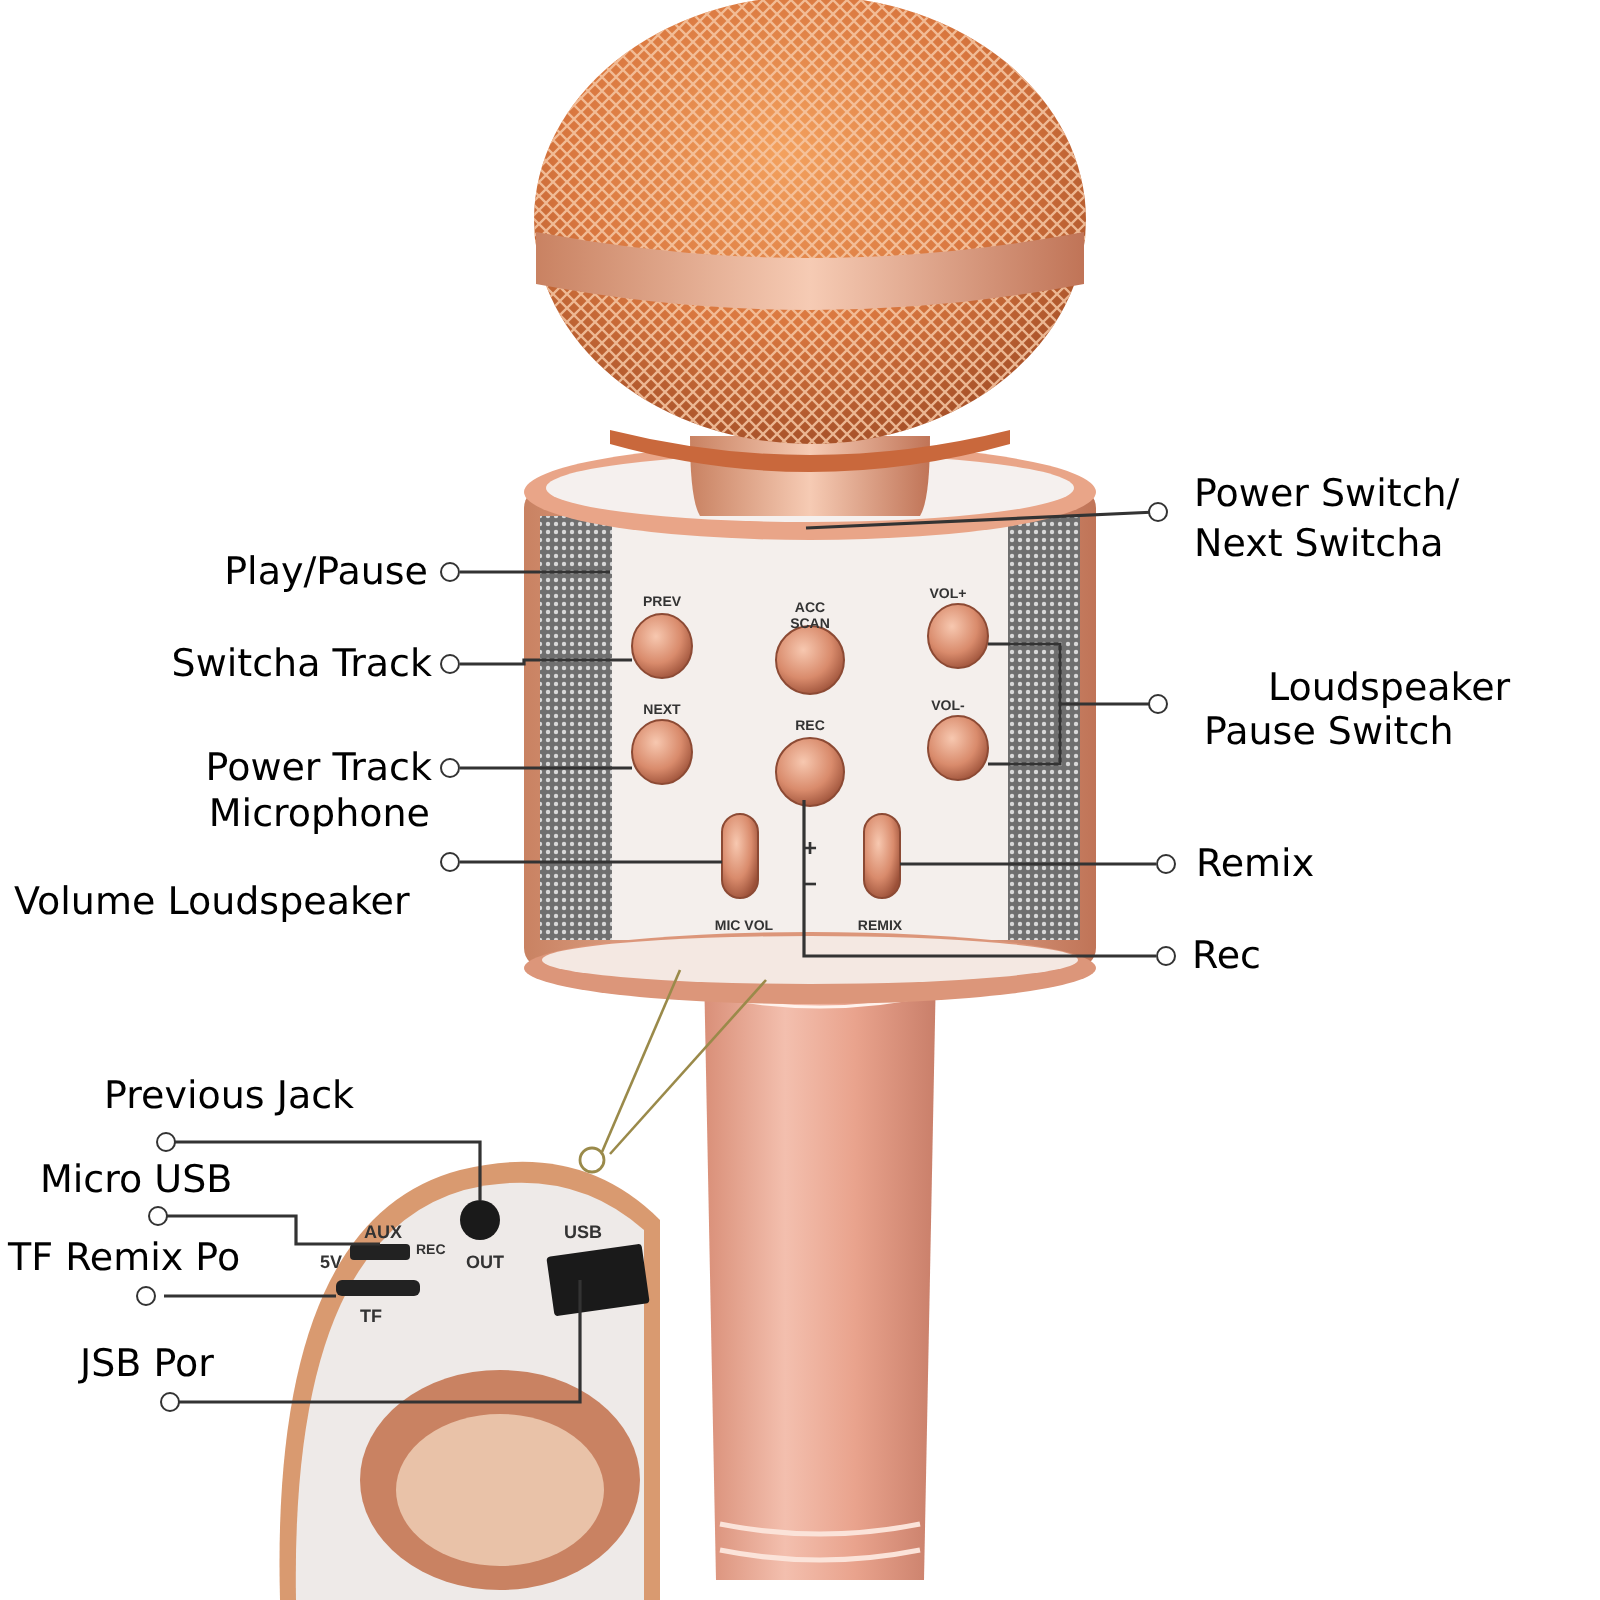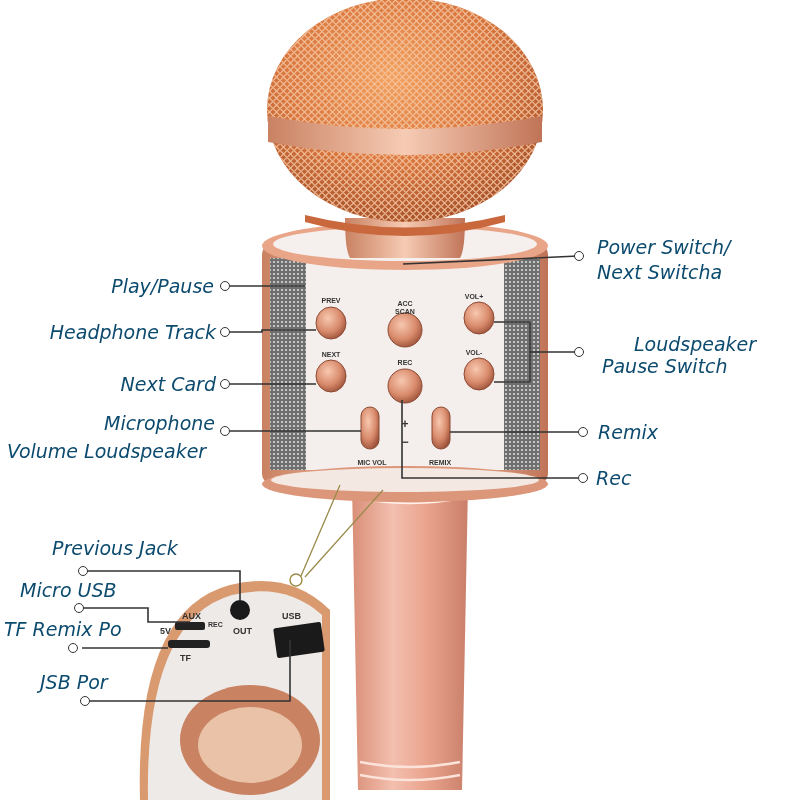--- a/index.html
+++ b/index.html
@@ -1,17 +1,17 @@
 <!DOCTYPE html>
 <html><head>
 <meta charset="utf-8">
 <style>
   html, body { margin:0; padding:0; background:#ffffff; }
   body { width:800px; height:800px; position:relative; overflow:hidden; font-family:"DejaVu Sans", sans-serif; }
-  .lbl { position:absolute; color:#0c4a6e; font-size:19px; line-height:22px; white-space:nowrap;font-style:italic; }
+  .lbl { position:absolute; color:#000000; font-size:19px; line-height:22px; white-space:nowrap; }
   .lbl.r { text-align:right; }
   .dot { position:absolute; width:10px; height:10px; border:1.8px solid #333; border-radius:50%; background:#fff; box-sizing:border-box; }
   svg.lines { position:absolute; left:0; top:0; }
   .tiny { font-family:"Liberation Sans", sans-serif; font-weight:bold; fill:#333; }
 </style>
 </head>
 <body>
 
 <svg class="lines" width="800" height="800">
   <defs>
@@ -136,23 +136,23 @@
 <div class="dot" style="left:574px;top:251px"></div>
 <div class="dot" style="left:574px;top:347px"></div>
 <div class="dot" style="left:578px;top:427px"></div>
 <div class="dot" style="left:578px;top:473px"></div>
 <div class="dot" style="left:78px;top:566px"></div>
 <div class="dot" style="left:74px;top:603px"></div>
 <div class="dot" style="left:68px;top:643px"></div>
 <div class="dot" style="left:80px;top:696px"></div>
 
 <div class="lbl r" style="right:586px;top:275px">Play/Pause</div>
-<div class="lbl r" style="right:584px;top:321px">Headphone Track</div>
-<div class="lbl r" style="right:584px;top:373px">Next Card</div>
-<div class="lbl r" style="right:585px;top:412px">Microphone</div>
+<div class="lbl r" style="right:584px;top:321px">Switcha Track</div>
+<div class="lbl r" style="right:584px;top:373px">Power Track</div>
+<div class="lbl r" style="right:585px;top:396px">Microphone</div>
 <div class="lbl" style="left:7px;top:440px">Volume Loudspeaker</div>
 
 <div class="lbl" style="left:597px;top:236px">Power Switch/</div>
 <div class="lbl" style="left:597px;top:261px">Next Switcha</div>
 <div class="lbl" style="left:634px;top:333px">Loudspeaker</div>
 <div class="lbl" style="left:602px;top:355px">Pause Switch</div>
 <div class="lbl" style="left:598px;top:421px">Remix</div>
 <div class="lbl" style="left:596px;top:467px">Rec</div>
 
 <div class="lbl" style="left:52px;top:537px">Previous Jack</div>

